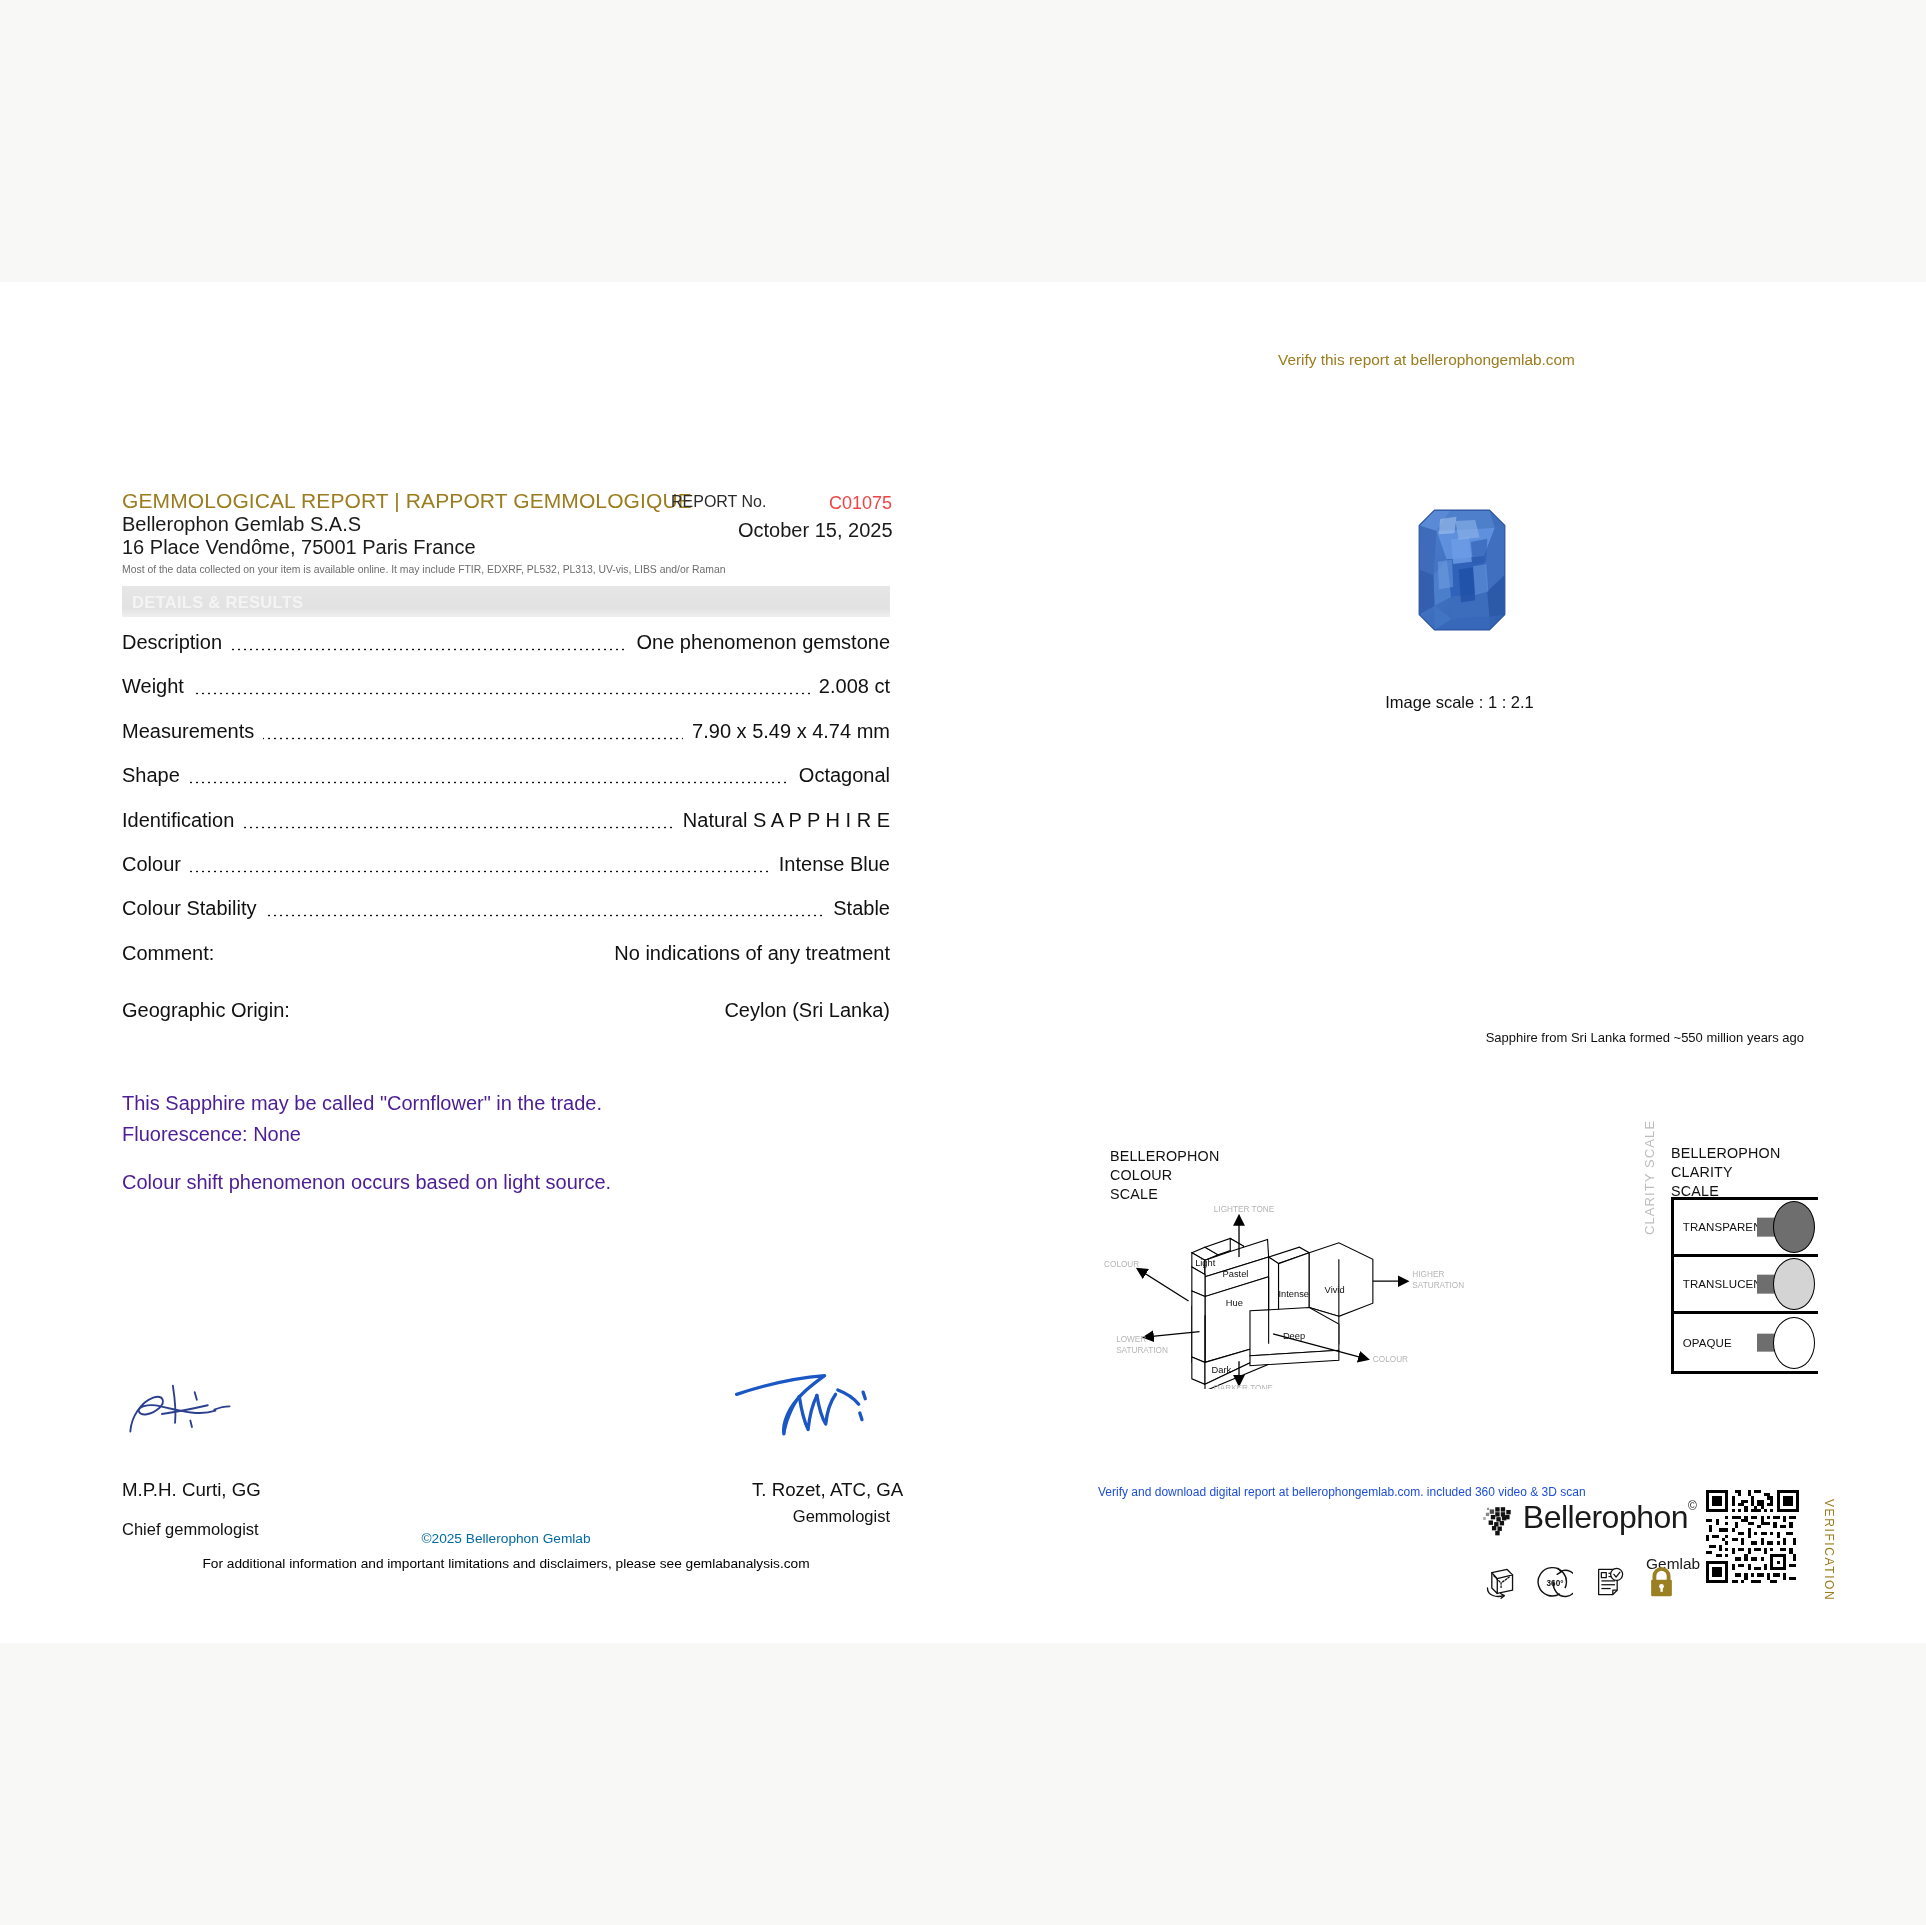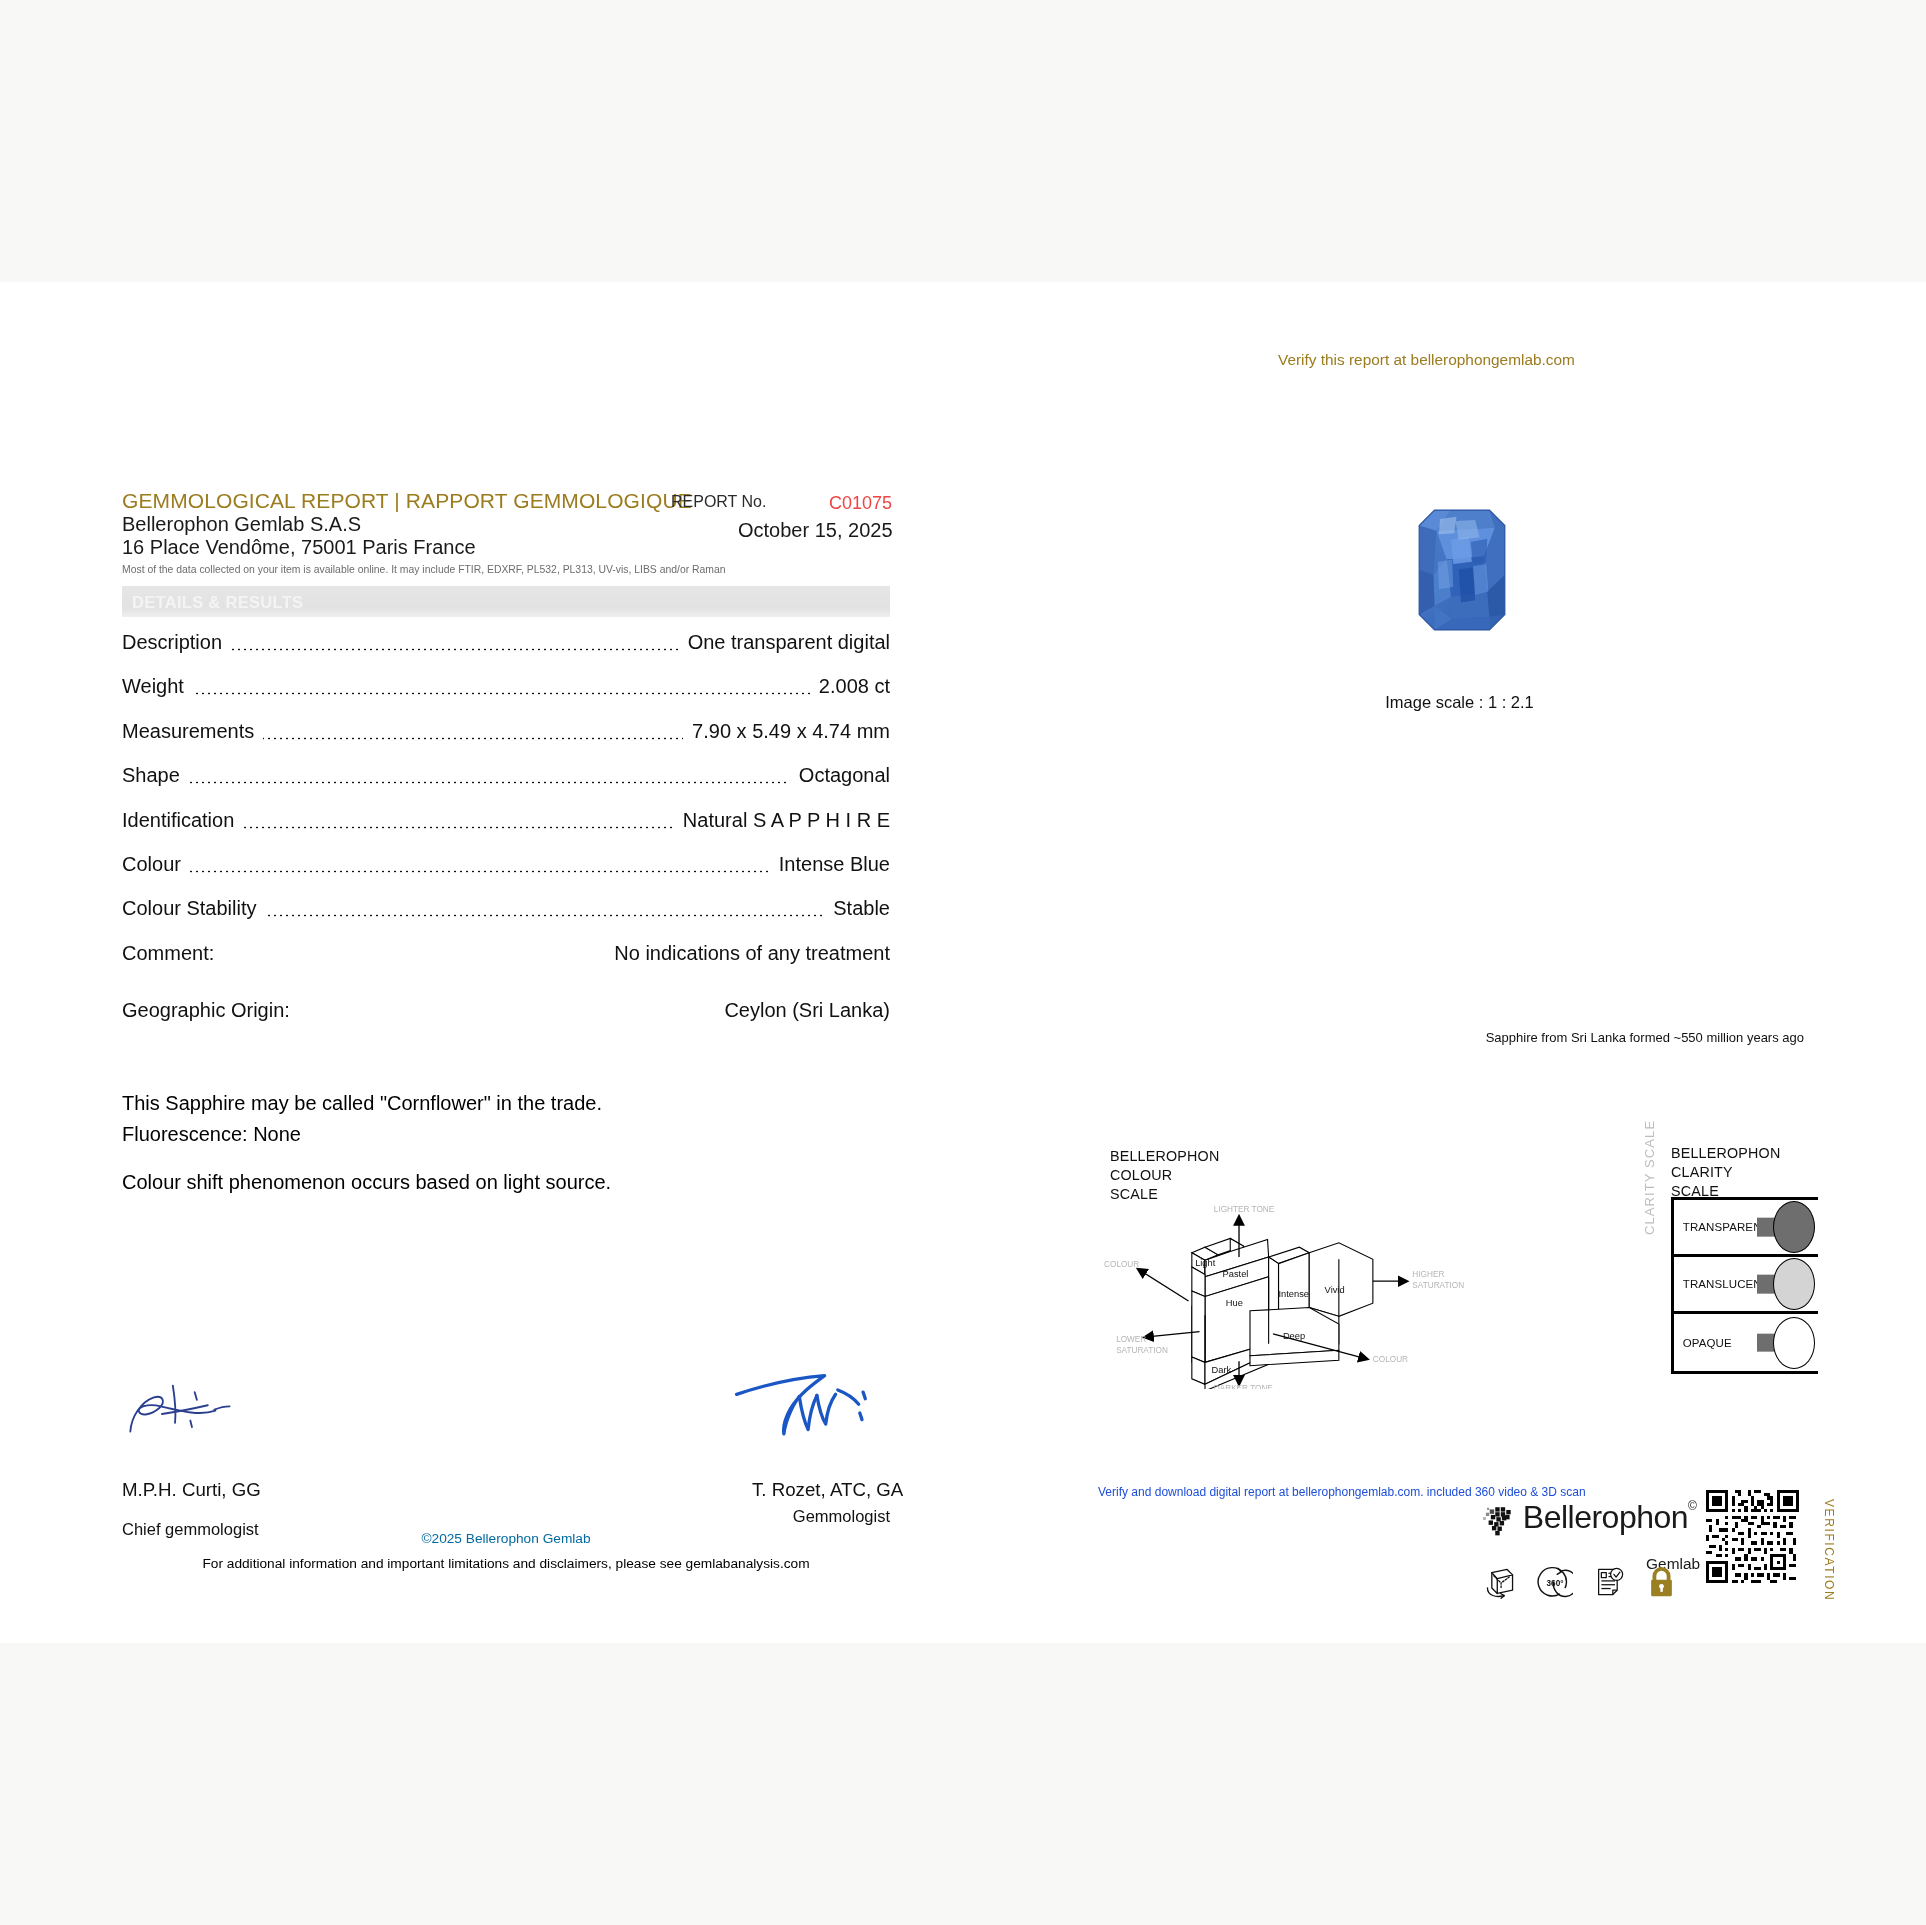--- a/index.html
+++ b/index.html
@@ -55,21 +55,21 @@
     position:absolute;left:0;right:0;bottom:7.7px;height:2.7px;z-index:1;
     background-image:radial-gradient(circle, #111 0.9px, rgba(0,0,0,0) 1px);
     background-size:6px 2.7px;background-repeat:repeat-x;
     background-position:0 50%;
   }
 
   .subnote{
     right:122px;font-size:13px;color:#111;text-align:right;
   }
 
-  .para{left:122px;font-size:20px;color:#000000;}
+  .para{left:122px;font-size:20px;color:#4c1d95;}
 
   
   .sig-name{font-size:18.7px;color:#111;}
   .sig-role{font-size:16.5px;color:#111;}
   .foot1{left:122px;top:1531px;width:768px;text-align:center;font-size:13.7px;color:#0369a1;}
   .foot2{left:122px;top:1556px;width:768px;text-align:center;font-size:13.7px;color:#000000;}
 
   
   .verify-link{
     left:1278px;top:351px;font-size:15.4px;color:#9b7c1e;
@@ -137,21 +137,21 @@
 <div class="abs rep-label nowrap">REPORT No.</div>
 <div class="abs rep-value nowrap">C01075</div>
 <div class="abs rep-date nowrap">October 15, 2025</div>
 
 <div class="abs bar"></div>
 <div class="abs bar-label nowrap">DETAILS &amp; RESULTS</div>
 
 <div class="row" style="top:631px;">
   <span class="lab">Description</span>
   <span class="dots"></span>
-  <span class="val">One transparent digital</span>
+  <span class="val">One phenomenon gemstone</span>
 </div>
 <div class="row" style="top:675px;">
   <span class="lab">Weight</span>
   <span class="dots"></span>
   <span class="val">2.008 ct</span>
 </div>
 <div class="row" style="top:720px;">
   <span class="lab">Measurements</span>
   <span class="dots"></span>
   <span class="val">7.90 x 5.49 x 4.74 mm</span>

